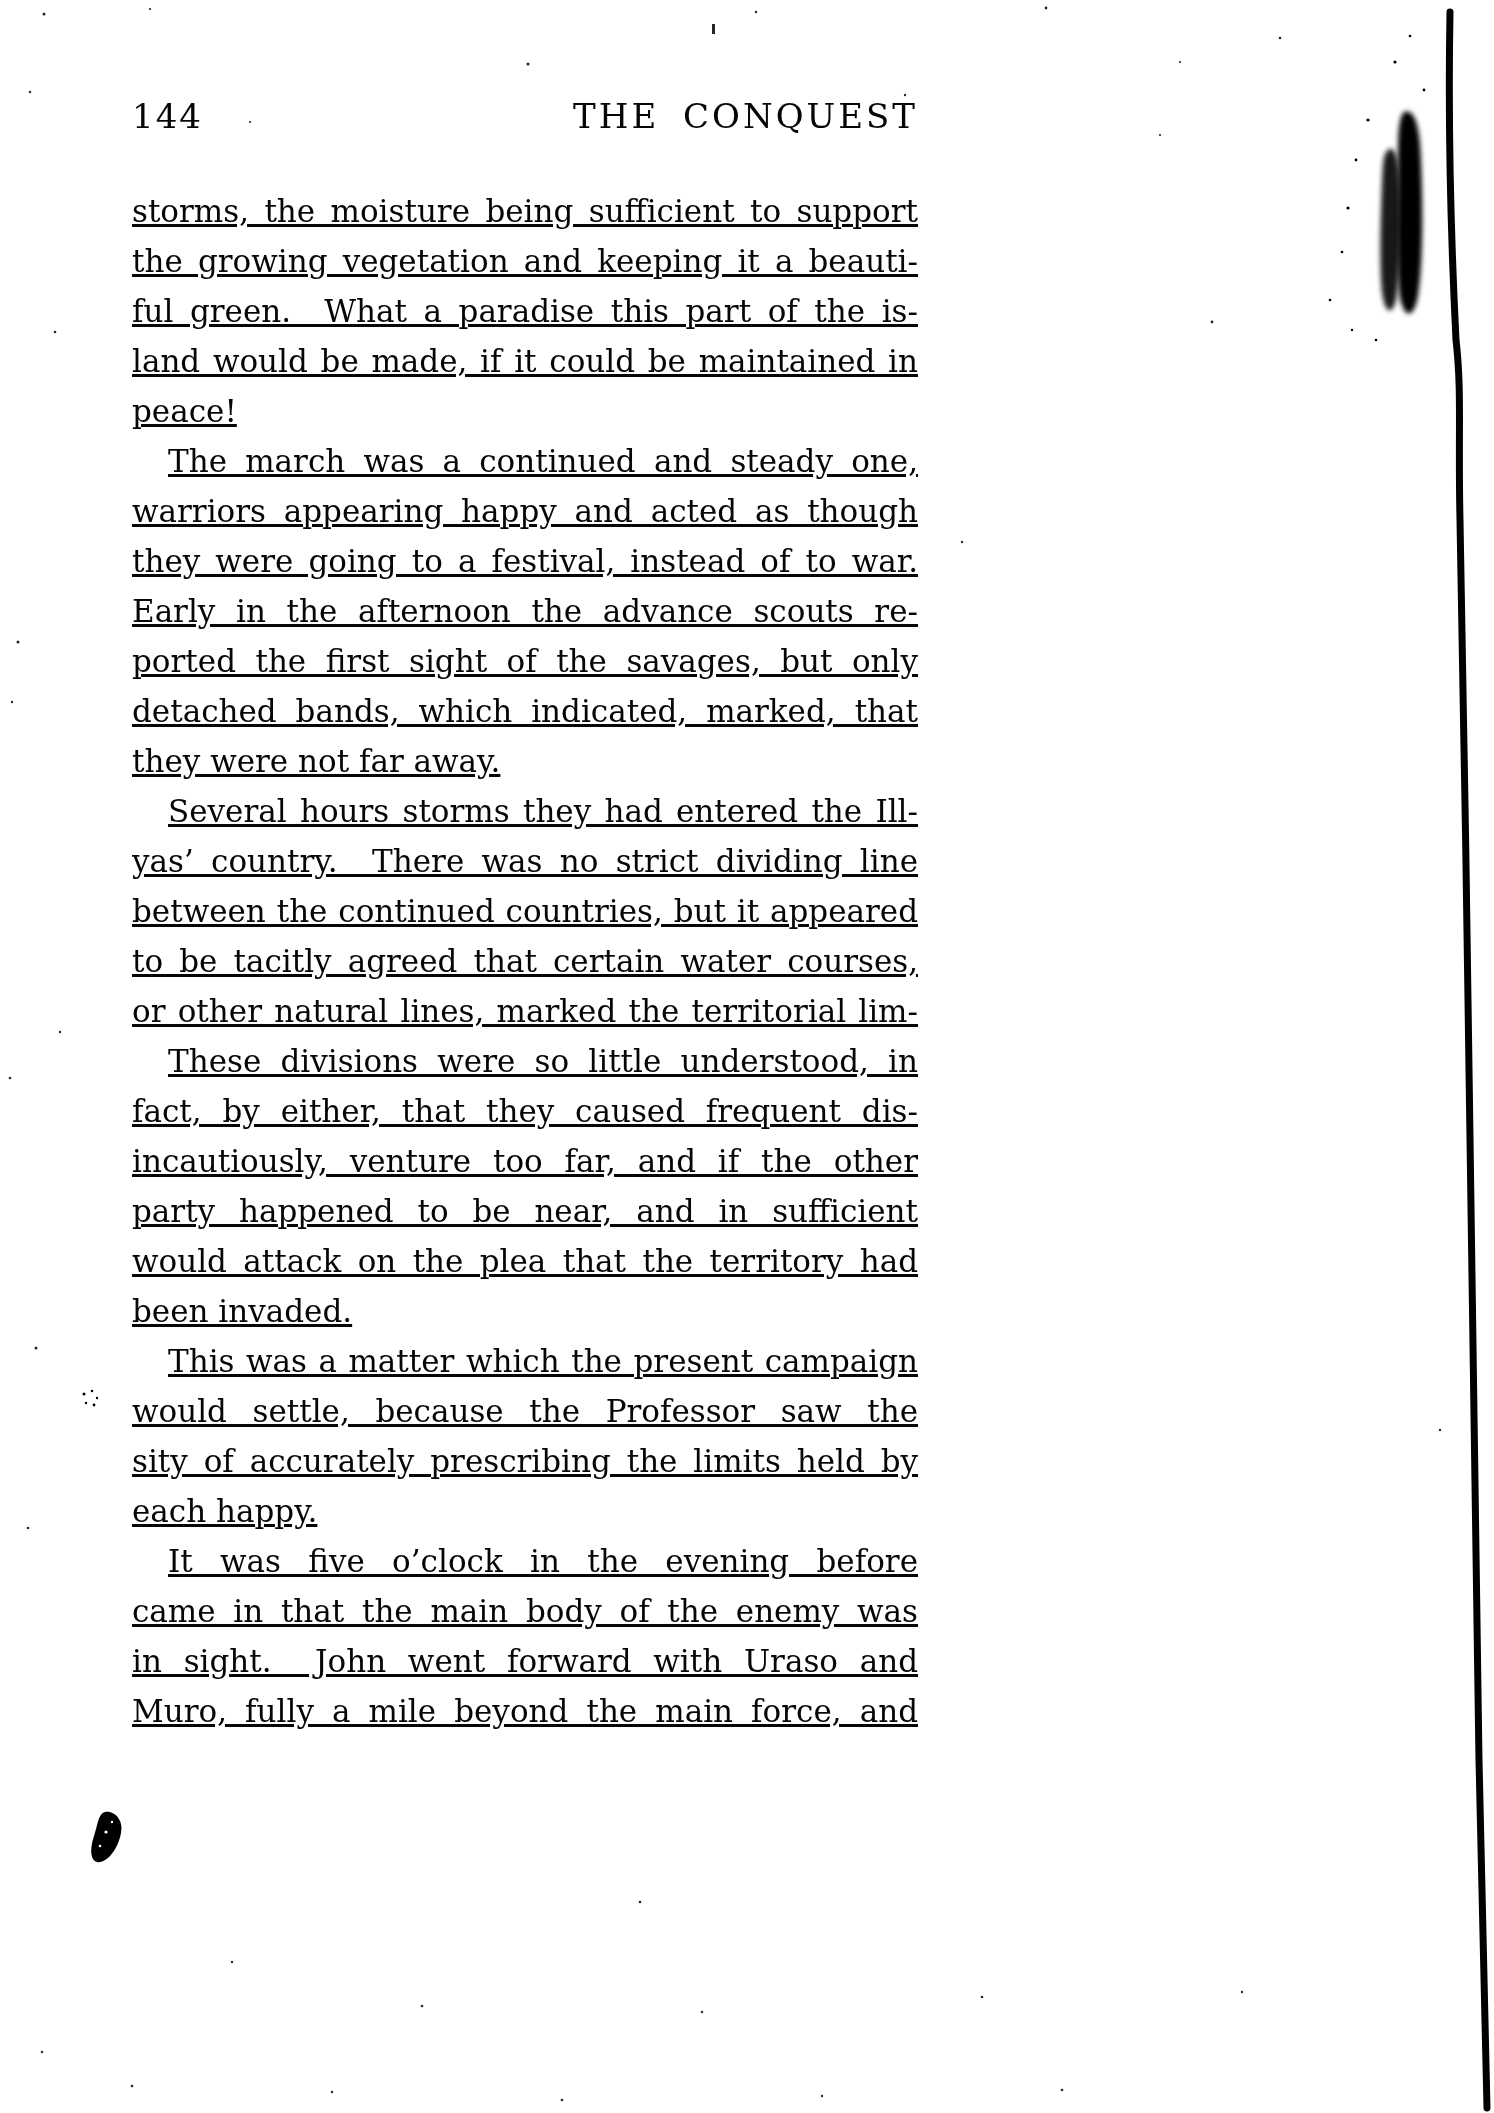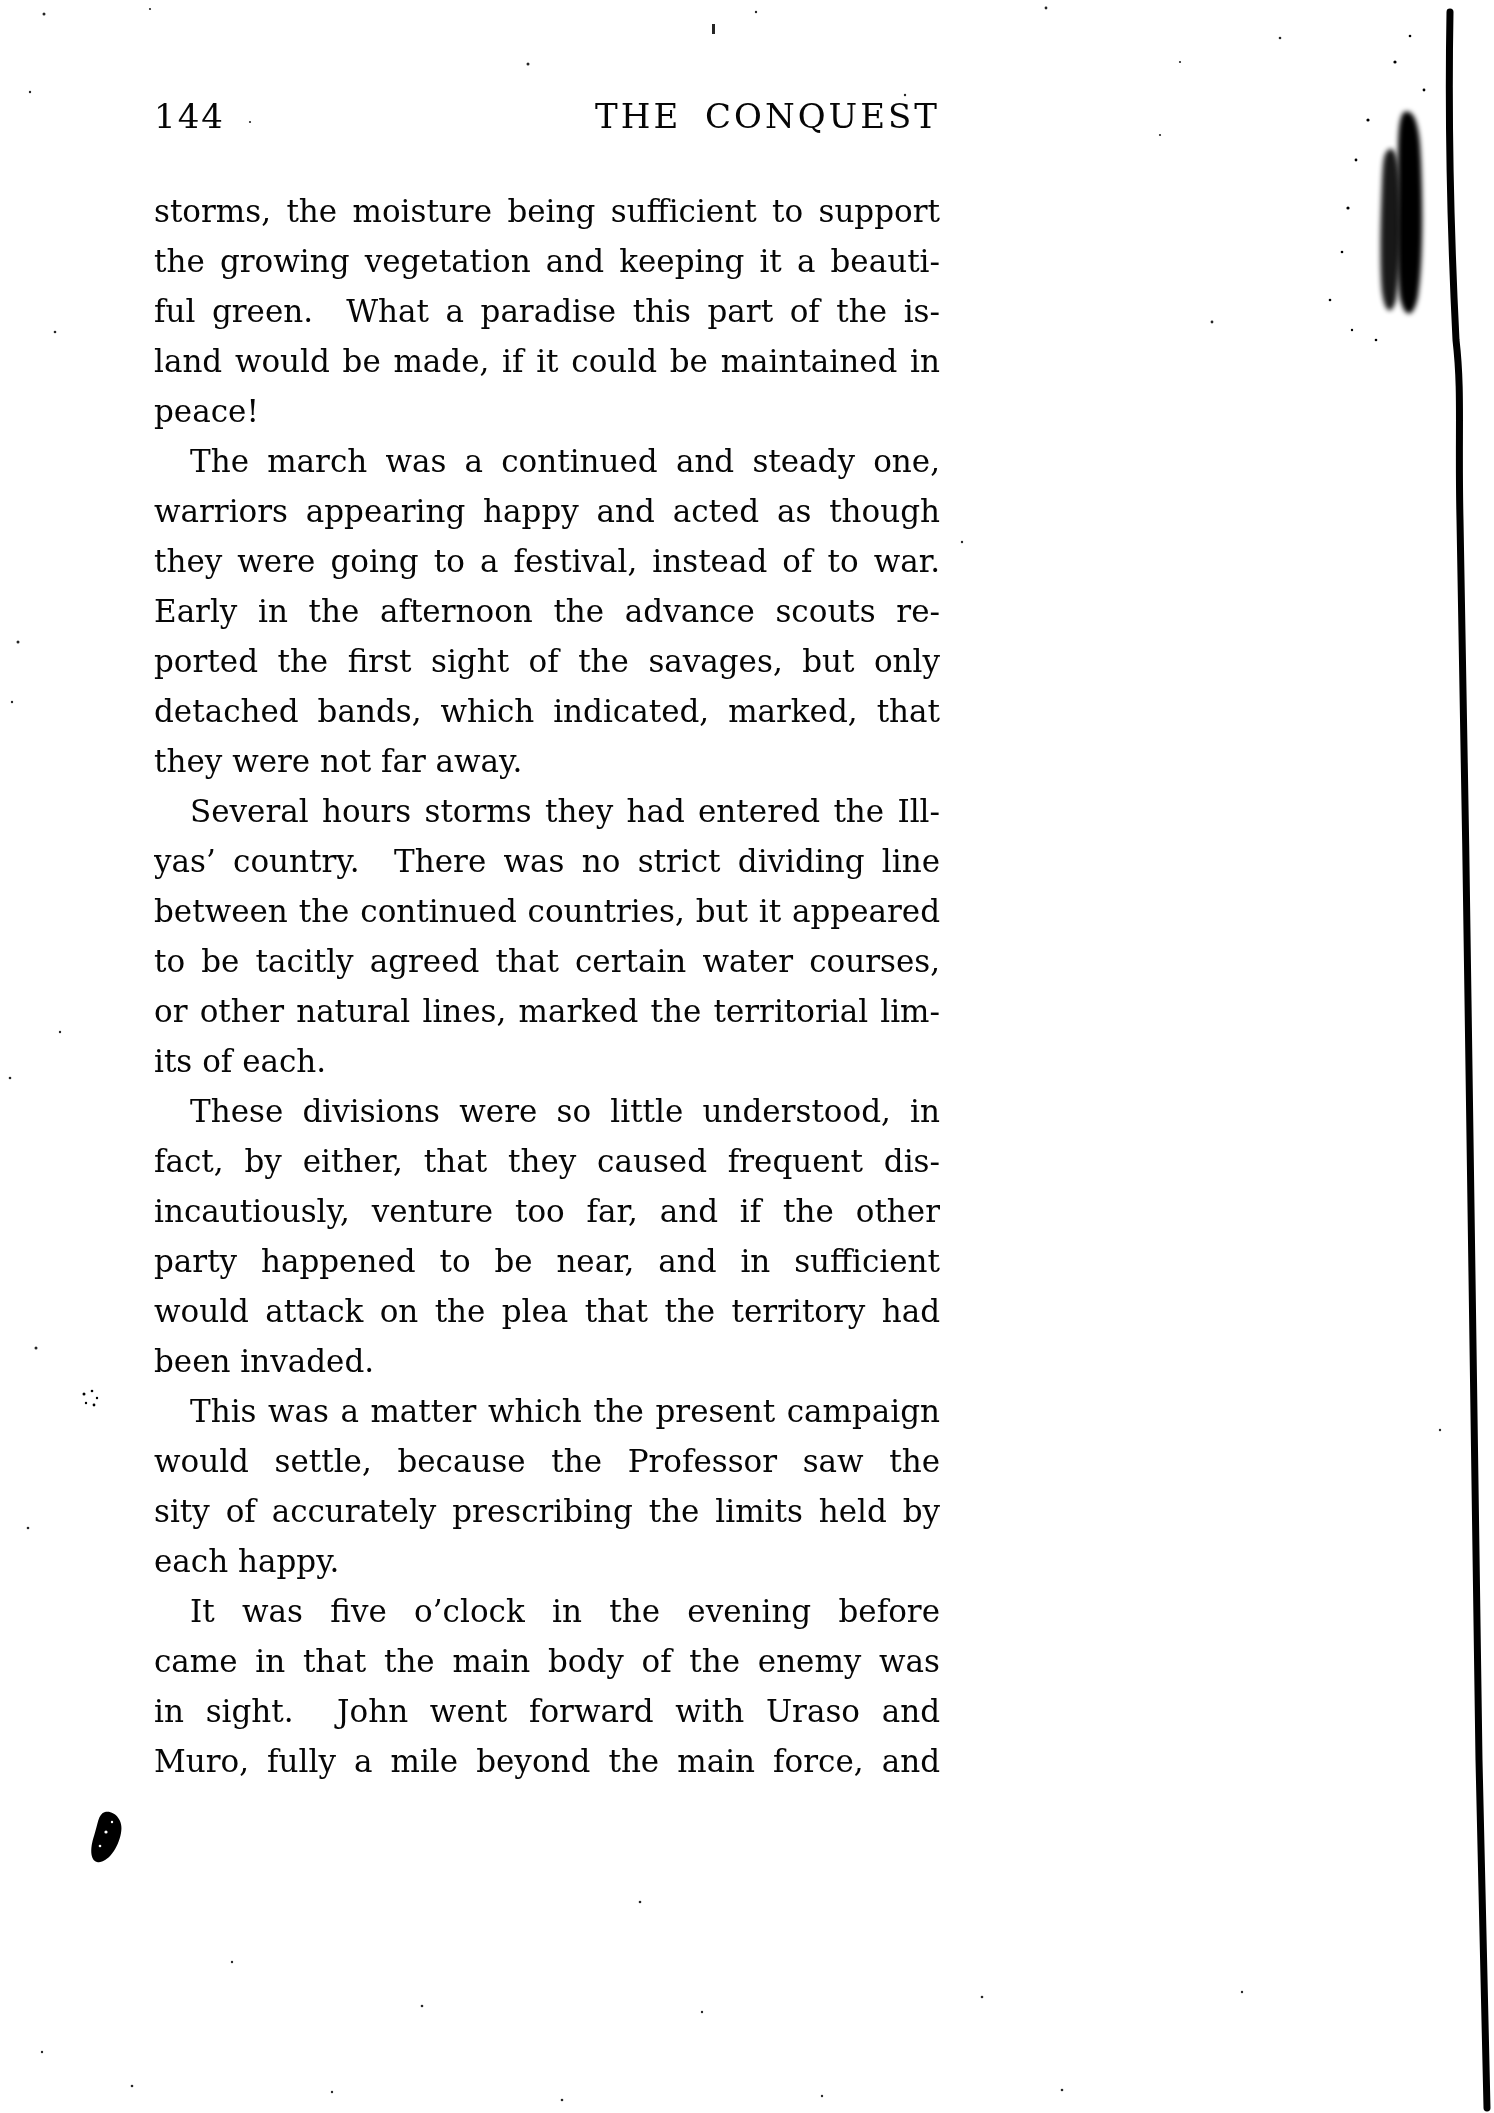--- a/index.html
+++ b/index.html
@@ -7,23 +7,24 @@
     position:relative;
     width:1494px;
     height:2113px;
     background:#ffffff;
     overflow:hidden;
     font-family:"DejaVu Serif","Liberation Serif",serif;
     color:#060606;
   }
   .text-col{
     position:absolute;
-    left:154px;
+    left:132px;
     top:94px;
     width:786px;
+    text-decoration:underline;
   }
   .header{position:relative;height:44px;}
   .page-num{
     position:absolute;left:0;top:0;
     font-size:34px;line-height:44px;letter-spacing:2px;
   }
   .title{
     position:absolute;left:0;right:0;top:0;
     text-align:right;
     font-size:34px;line-height:44px;letter-spacing:3px;word-spacing:10px;
@@ -70,21 +71,20 @@
       <div class="line">Early in the afternoon the advance scouts re-</div>
       <div class="line">ported the first sight of the savages, but only</div>
       <div class="line">detached bands, which indicated, marked, that</div>
       <div class="line pend">they were not far away.</div>
 
       <div class="line indent">Several hours storms they had entered the Ill-</div>
       <div class="line">yas’ country.  There was no strict dividing line</div>
       <div class="line">between the continued countries, but it appeared</div>
       <div class="line">to be tacitly agreed that certain water courses,</div>
       <div class="line">or other natural lines, marked the territorial lim-</div>
-      <div class="line pend">its of each.</div>
 
       <div class="line indent">These divisions were so little understood, in</div>
       <div class="line">fact, by either, that they caused frequent dis-</div>
       <div class="line">incautiously, venture too far, and if the other</div>
       <div class="line">party happened to be near, and in sufficient force,</div>
       <div class="line">would attack on the plea that the territory had</div>
       <div class="line pend">been invaded.</div>
 
       <div class="line indent">This was a matter which the present campaign</div>
       <div class="line">would settle, because the Professor saw the neces-</div>

